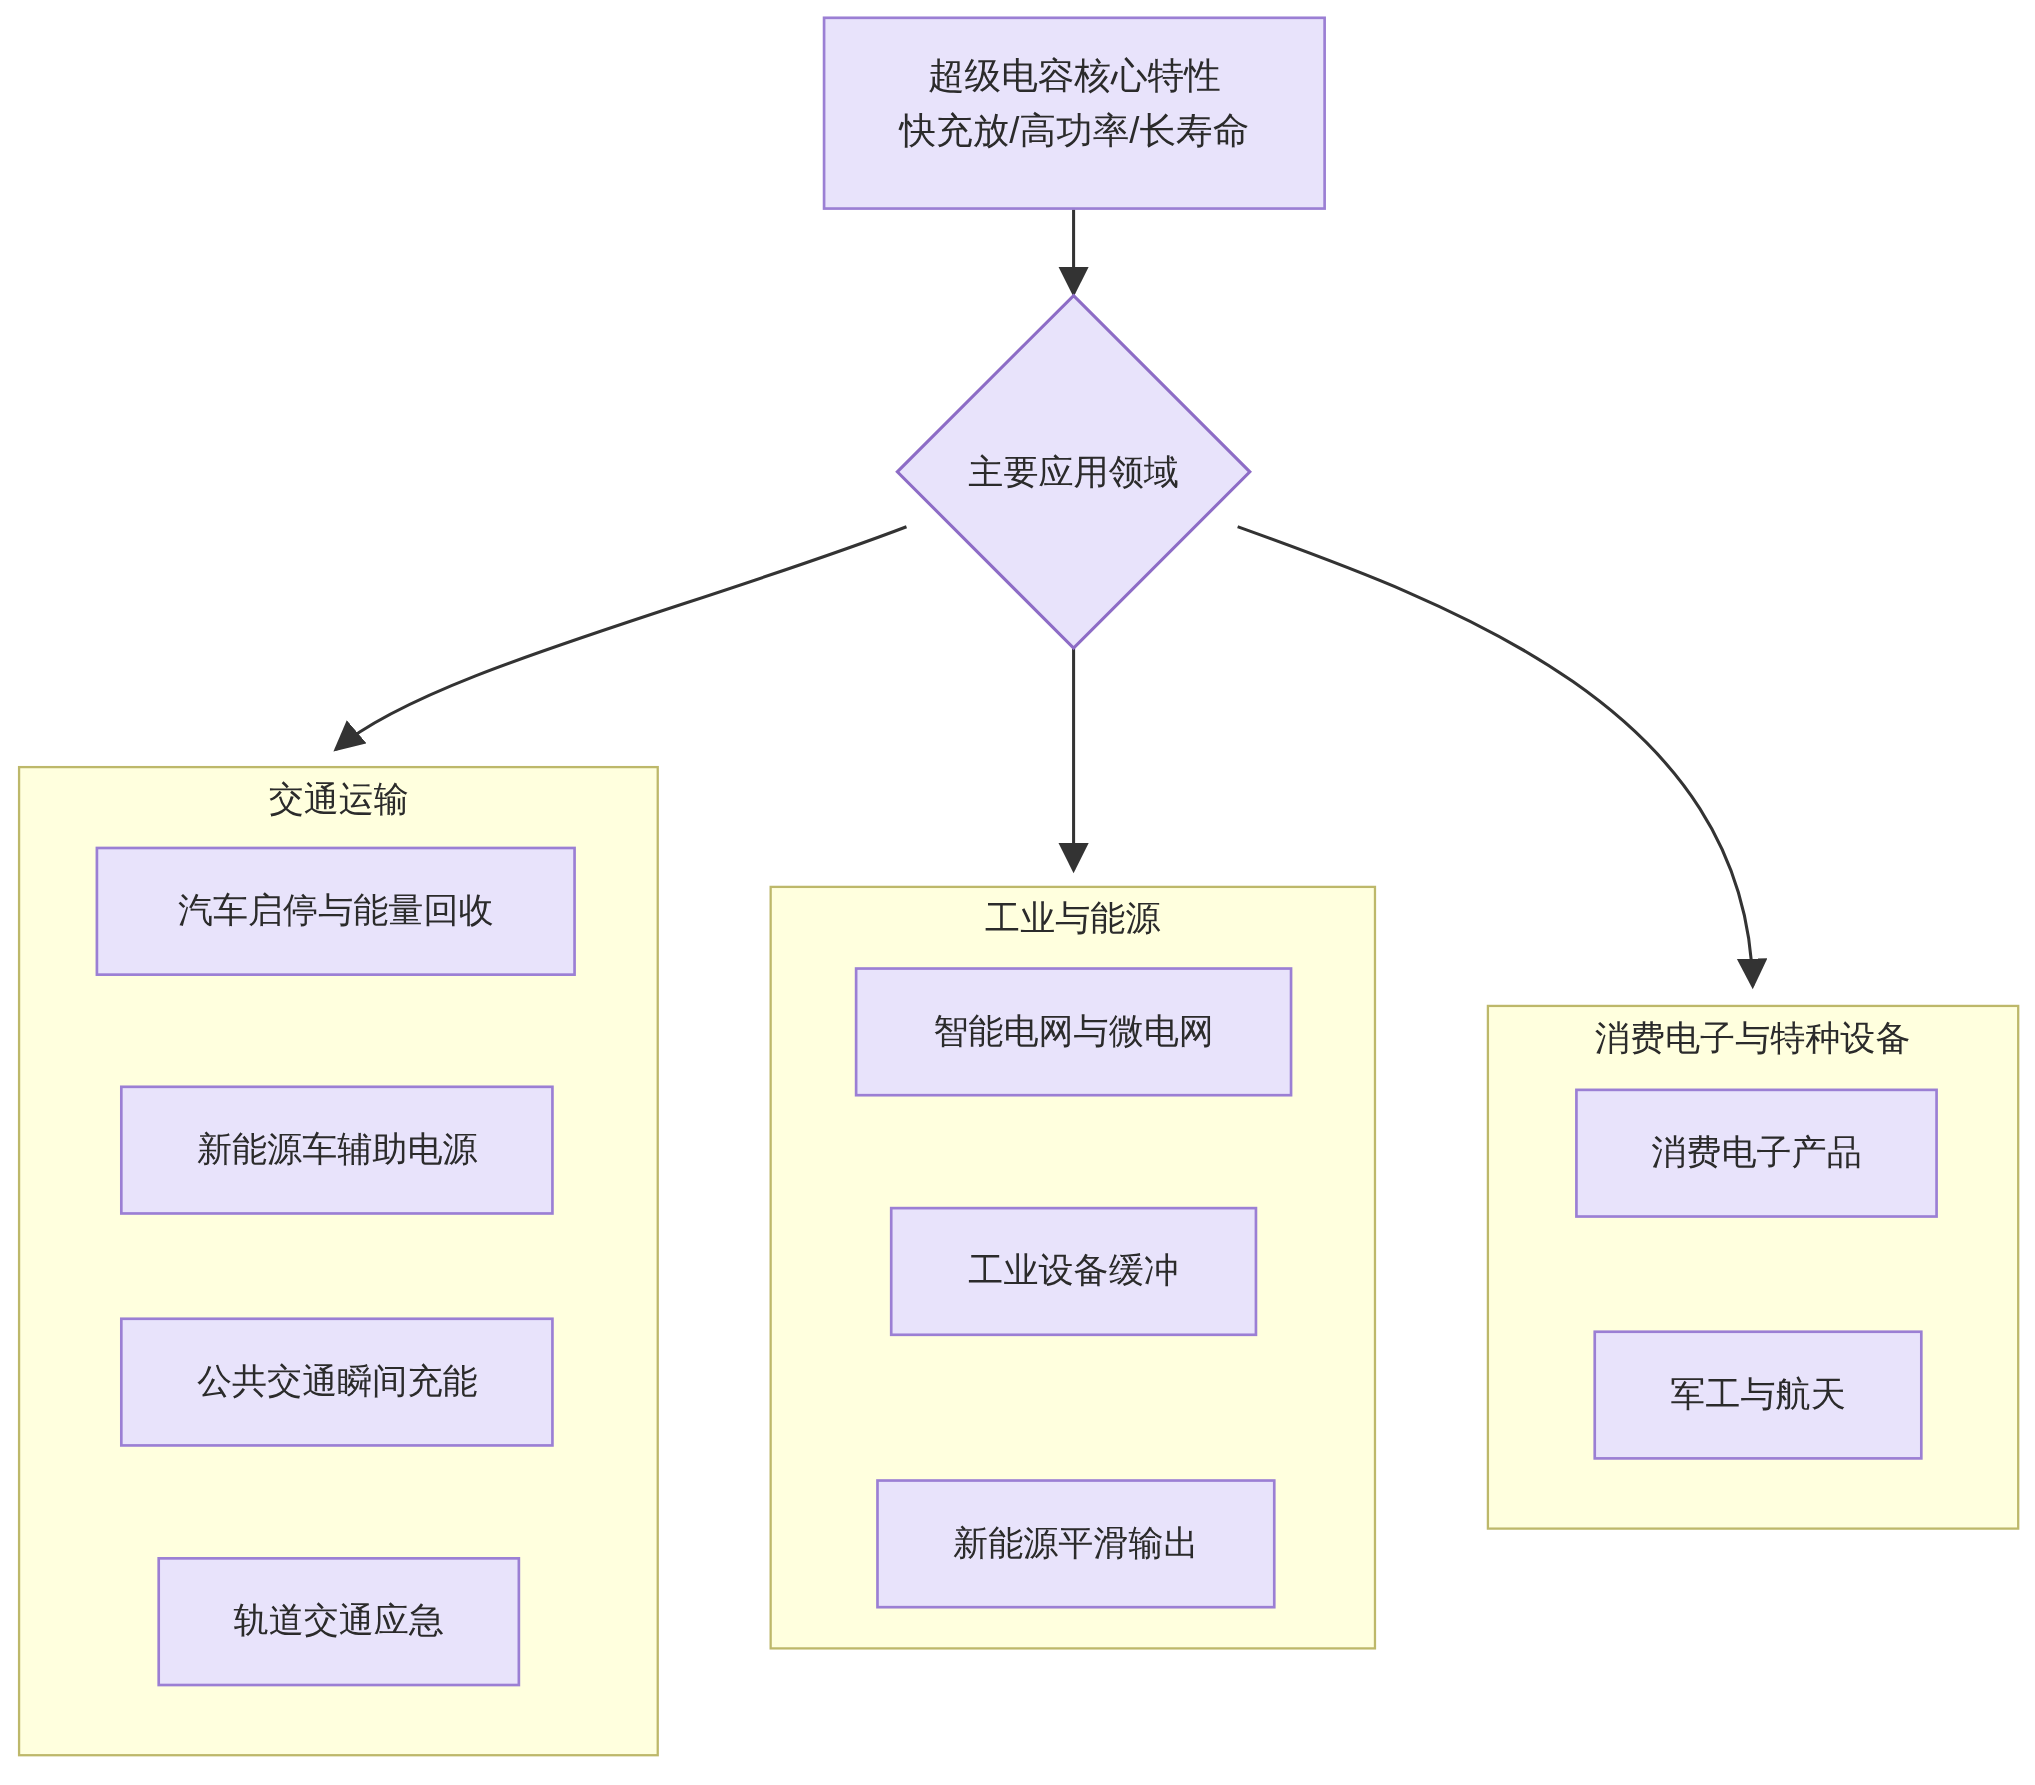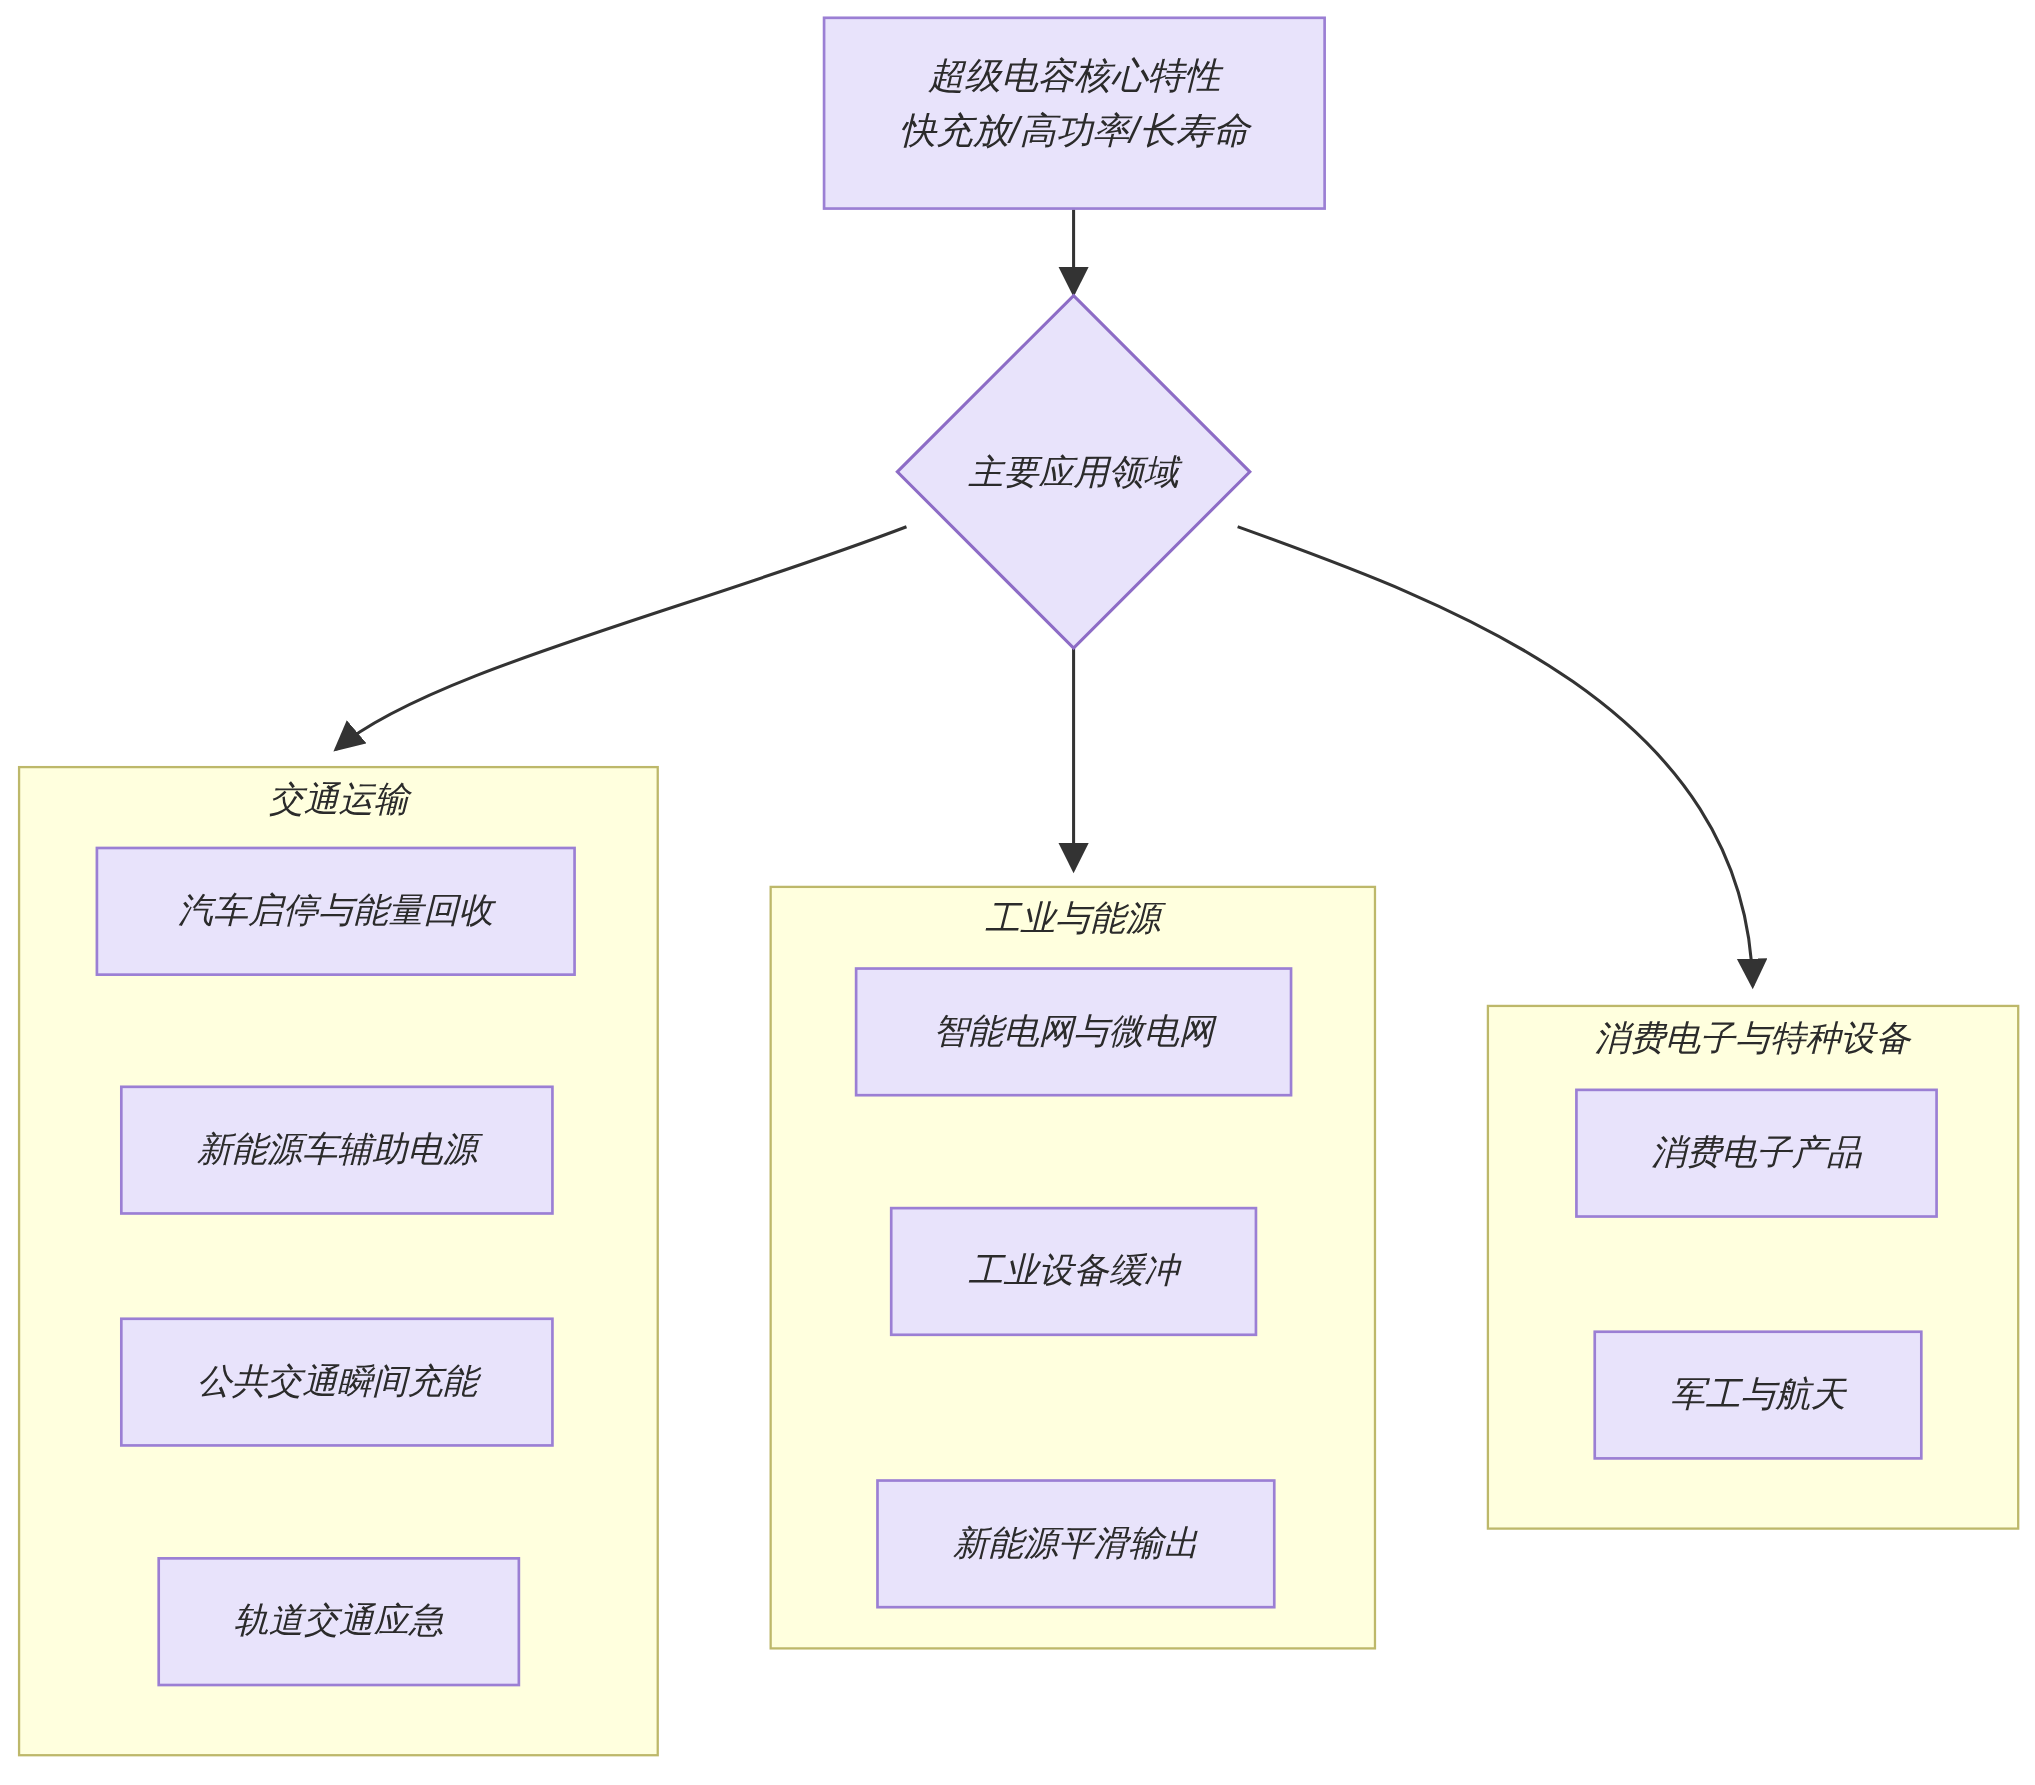--- a/index.html
+++ b/index.html
@@ -10,21 +10,20 @@
   body {
     width: 2035px;
     height: 1786px;
     font-family: "Liberation Sans", "DejaVu Sans", sans-serif;
     overflow: hidden;
   }
   #flow-root {
     position: relative;
     width: 1863px;
     height: 1786px;
-    font-style: italic;
   }
   svg.flow-canvas {
     position: absolute;
     top: 0;
     left: 0;
     width: 2035px;
     height: 1786px;
   }
   .cluster-rect {
     fill: #ffffde;

